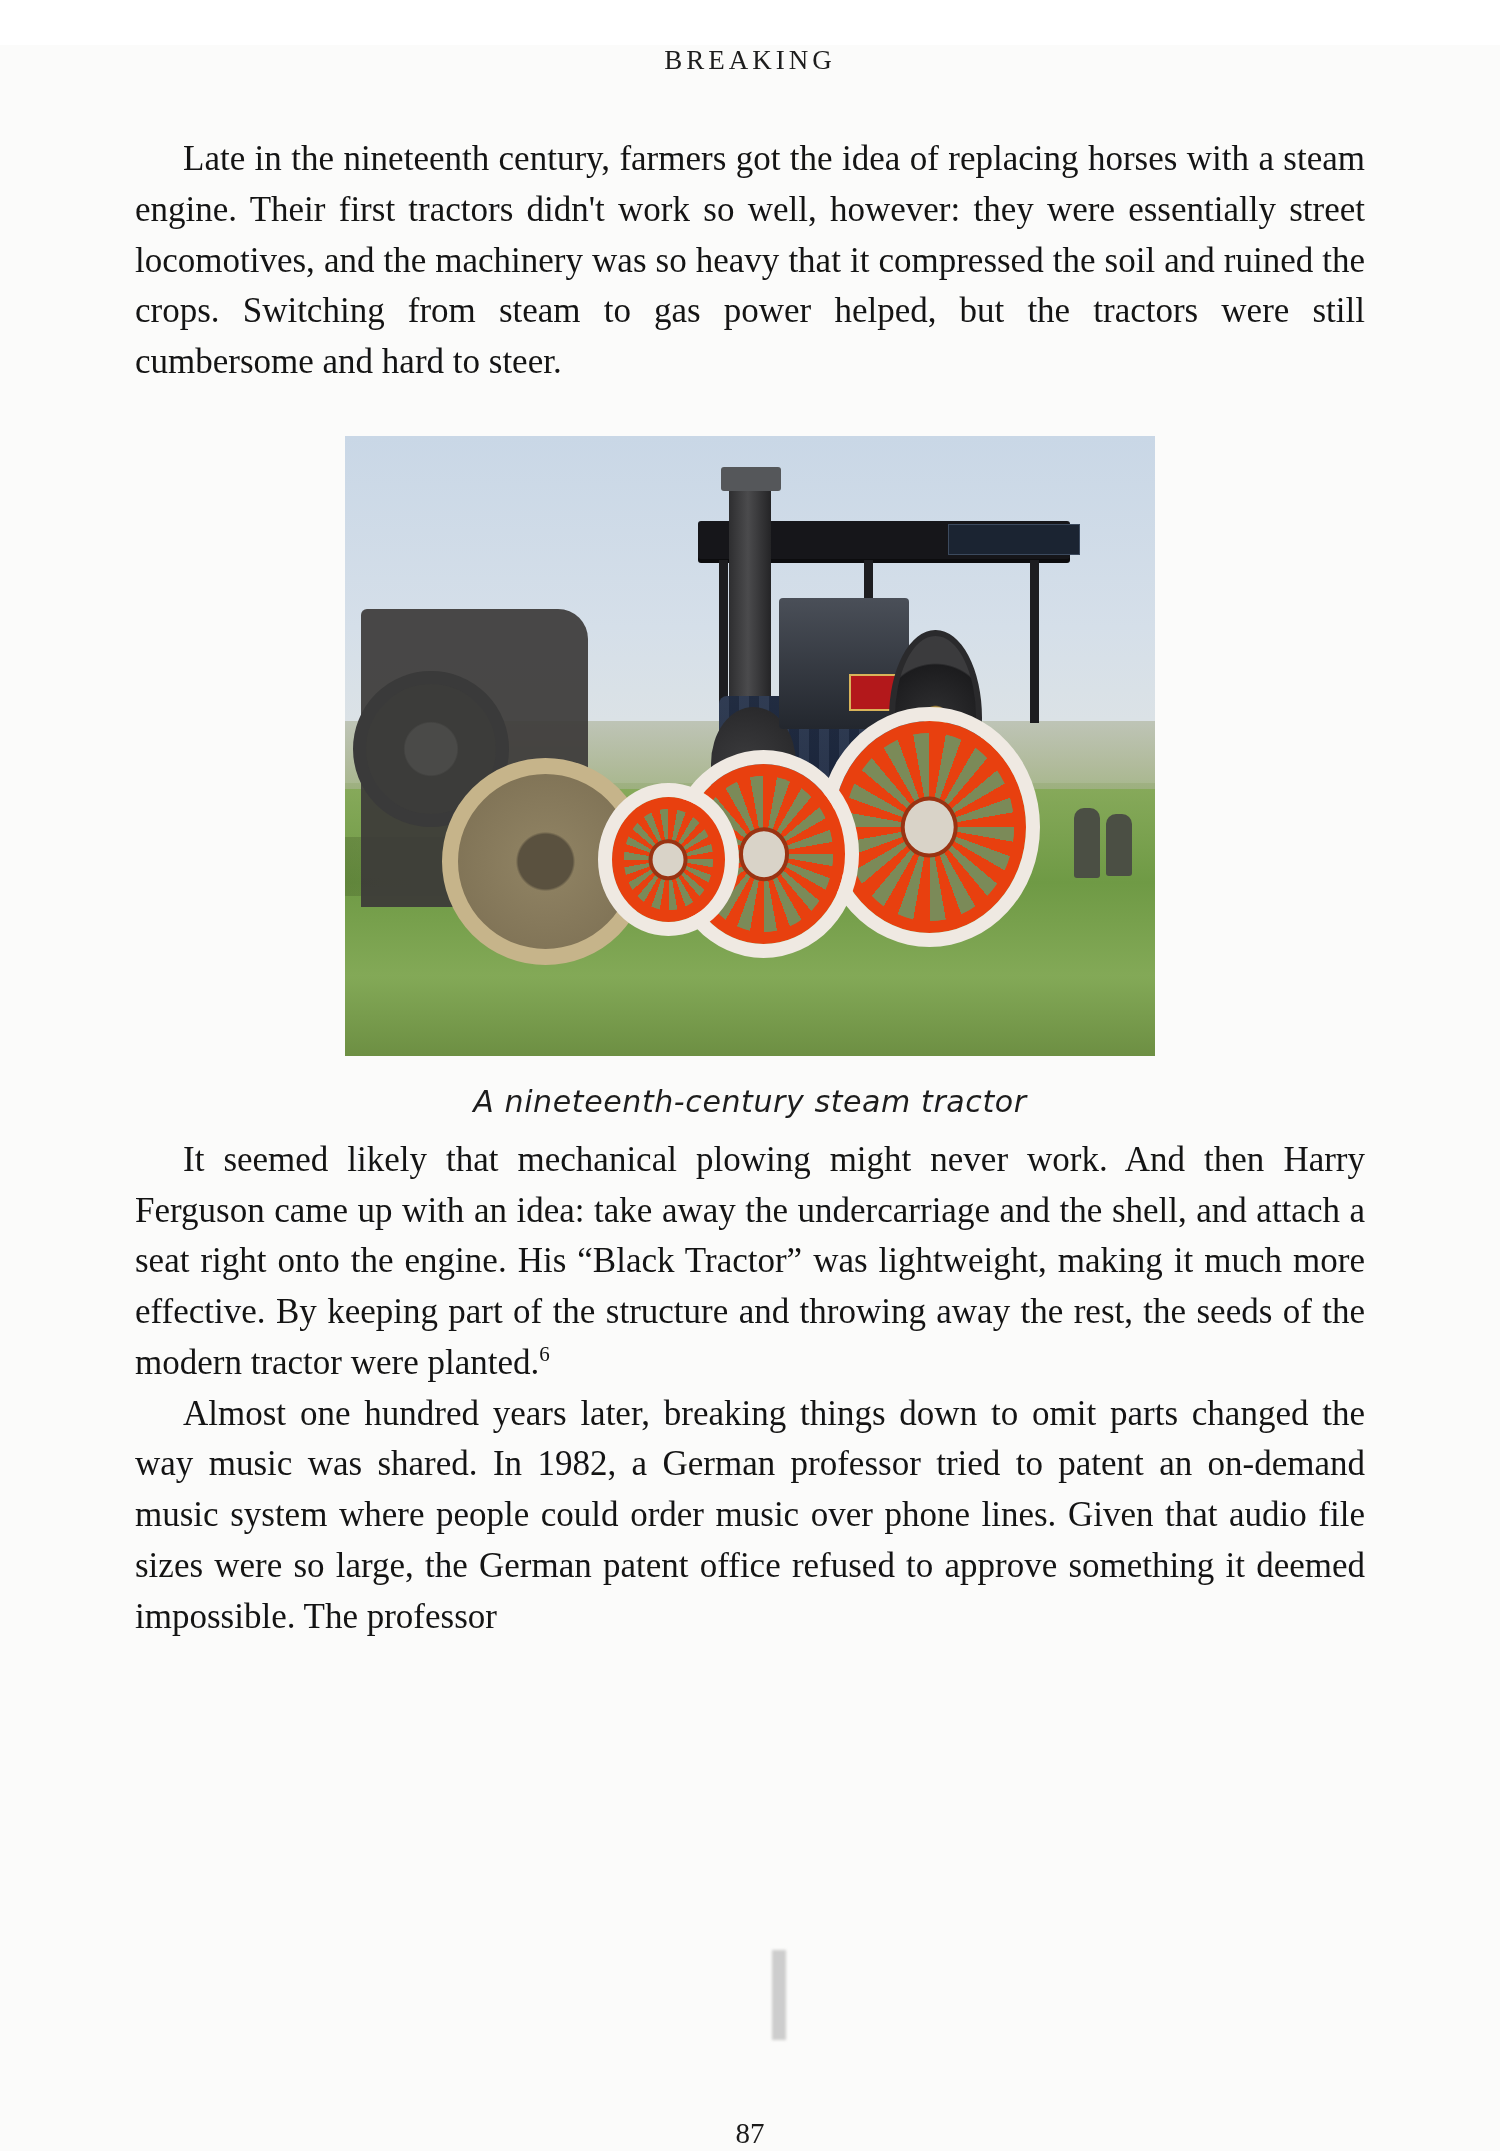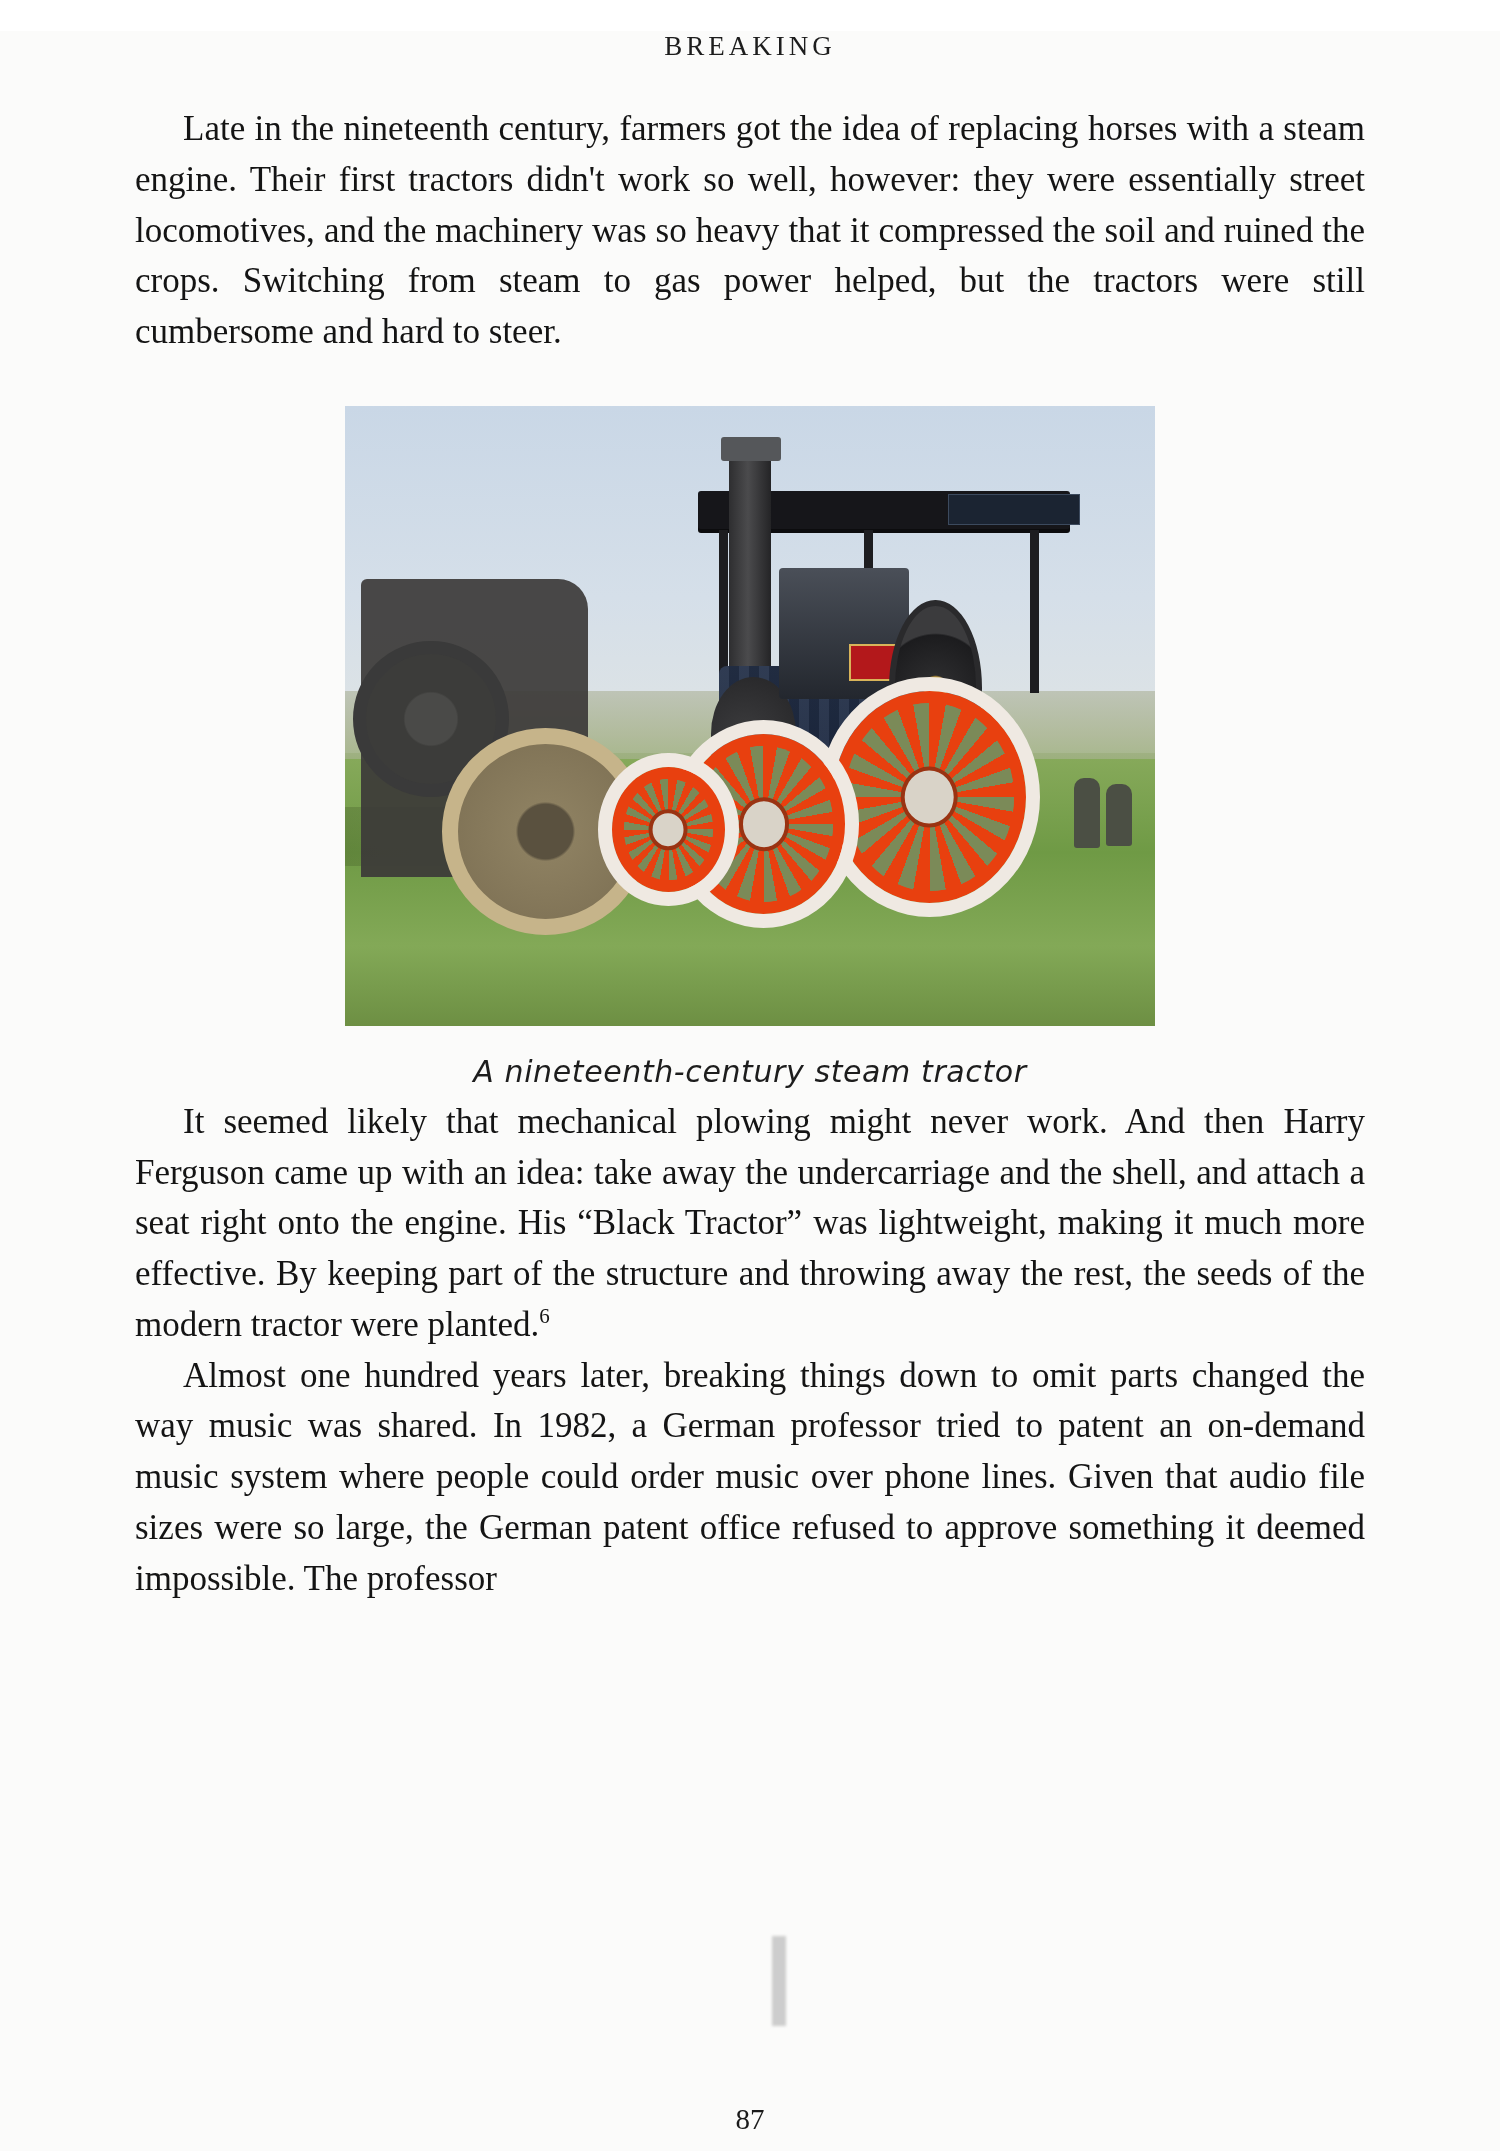--- a/index.html
+++ b/index.html
@@ -22,33 +22,33 @@
     background: #fbfbfa;
     box-sizing: border-box;
     padding: 0;
   }
   .running-head {
     text-align: center;
     font-family: "Liberation Serif", serif;
     font-size: 27px;
     letter-spacing: 4px;
     color: #1d1d1d;
-    margin-top: 31px;
+    margin-top: 45px;
     font-weight: 400;
   }
   .content {
     margin: 0 auto;
     width: 1230px;
     padding-top: 42px;
   }
   p.body-text {
     font-size: 35px;
     line-height: 1.45;
     text-align: justify;
-    margin: 0 0 0 0;
+    margin: 16px 0 0 0;
     text-indent: 48px;
     color: #141414;
     hyphens: none;
     font-family: Liberation Serif, serif;
   }
   p.body-text.tight {
     margin-top: 0;
   }
   .sup {
     font-size: 21px;

